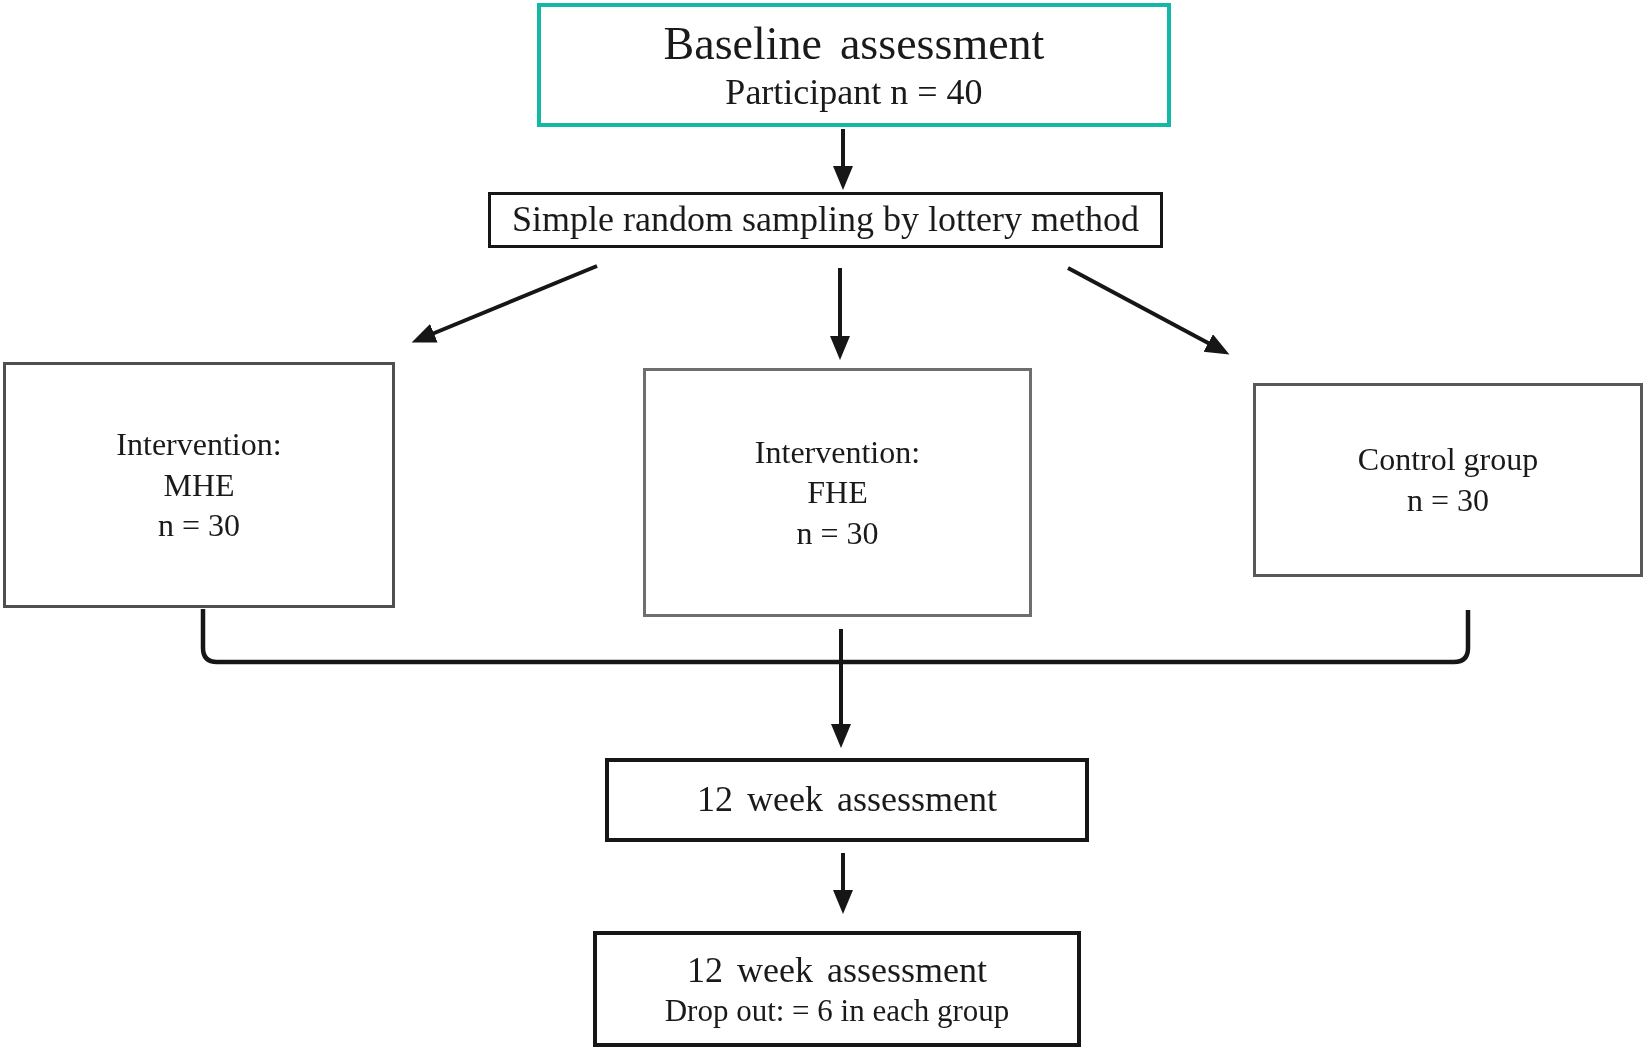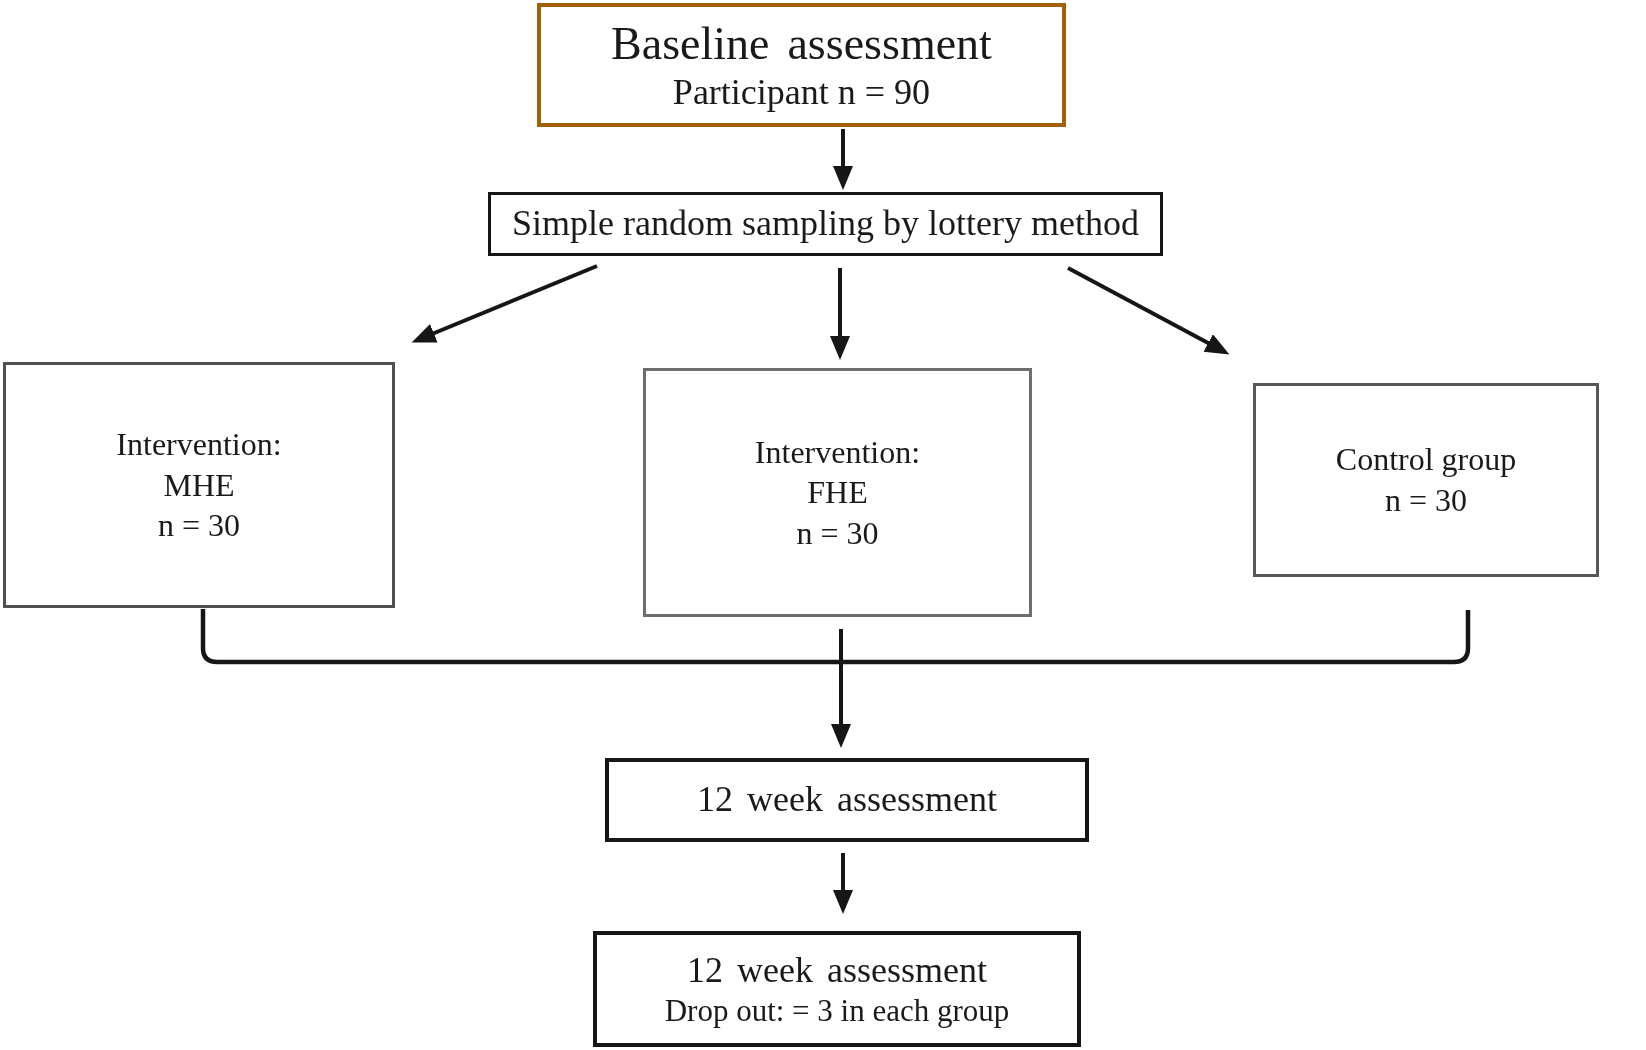--- a/index.html
+++ b/index.html
@@ -29,25 +29,25 @@
     box-sizing: border-box;
     background: #ffffff;
     display: flex;
     flex-direction: column;
     align-items: center;
     justify-content: center;
     text-align: center;
     line-height: 1.2;
   }
   
-  .box-baseline  { left: 537px;  top: 3px;   width: 529px; height: 124px; border: 4px solid #a16207; }
-  .box-sampling  { left: 488px;  top: 192px; width: 675px; height: 64px;  border: 3px solid #161616; }
+  .box-baseline  { left: 537px;  top: 3px;   width: 634px; height: 124px; border: 4px solid #14b8a6; }
+  .box-sampling  { left: 488px;  top: 192px; width: 675px; height: 56px;  border: 3px solid #161616; }
   .box-mhe       { left: 3px;    top: 362px; width: 392px; height: 246px; border: 3px solid #4f4f4f; }
   .box-fhe       { left: 643px;  top: 368px; width: 389px; height: 249px; border: 3px solid #6e6e6e; }
-  .box-control   { left: 1253px; top: 383px; width: 346px; height: 194px; border: 3px solid #585858; }
+  .box-control   { left: 1253px; top: 383px; width: 390px; height: 194px; border: 3px solid #585858; }
   .box-week12    { left: 605px;  top: 758px; width: 484px; height: 84px;  border: 4px solid #161616; }
   .box-week12b   { left: 593px;  top: 931px; width: 488px; height: 116px; border: 4px solid #161616; }
 
   
   .t-title-lg {
     font-size: 46px;
     word-spacing: 0.14em;
     white-space: nowrap;
   }
   .t-sub {
@@ -88,21 +88,21 @@
     <path d="M597 266 L432 334" stroke="#161616" stroke-width="4" fill="none" marker-end="url(#ah)"></path>
     <path d="M840 268 L840 338" stroke="#161616" stroke-width="4" fill="none" marker-end="url(#ah)"></path>
     <path d="M1068 268 L1210 344" stroke="#161616" stroke-width="4" fill="none" marker-end="url(#ah)"></path>
     <path d="M203 609 L203 648 Q203 662 217 662 L1454 662 Q1468 662 1468 648 L1468 610" stroke="#161616" stroke-width="4.5" fill="none"></path>
     <path d="M841 629 L841 726" stroke="#161616" stroke-width="4" fill="none" marker-end="url(#ah)"></path>
     <path d="M843 853 L843 892" stroke="#161616" stroke-width="4" fill="none" marker-end="url(#ah)"></path>
   </svg>
 
   <div class="node box-baseline">
     <div class="t-title-lg">Baseline assessment</div>
-    <div class="t-sub">Participant n = 90</div>
+    <div class="t-sub">Participant n = 40</div>
   </div>
 
   <div class="node box-sampling">
     <div class="t-sampling">Simple random sampling by lottery method</div>
   </div>
 
   <div class="node box-mhe">
     <div class="t-group">Intervention:</div>
     <div class="t-group">MHE</div>
     <div class="t-group">n = 30</div>
@@ -118,16 +118,16 @@
     <div class="t-group">Control group</div>
     <div class="t-group">n = 30</div>
   </div>
 
   <div class="node box-week12">
     <div class="t-week">12 week assessment</div>
   </div>
 
   <div class="node box-week12b">
     <div class="t-week">12 week assessment</div>
-    <div class="t-drop">Drop out: = 3 in each group</div>
+    <div class="t-drop">Drop out: = 6 in each group</div>
   </div>
 
 </div>
 
 </body></html>

